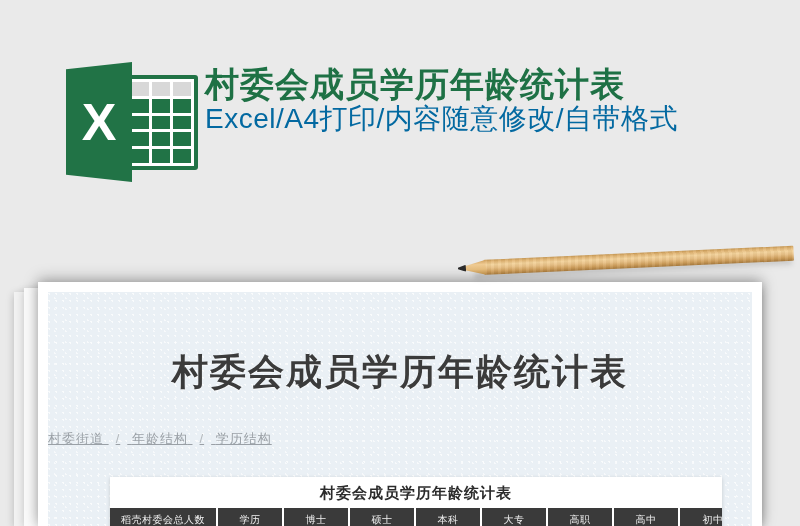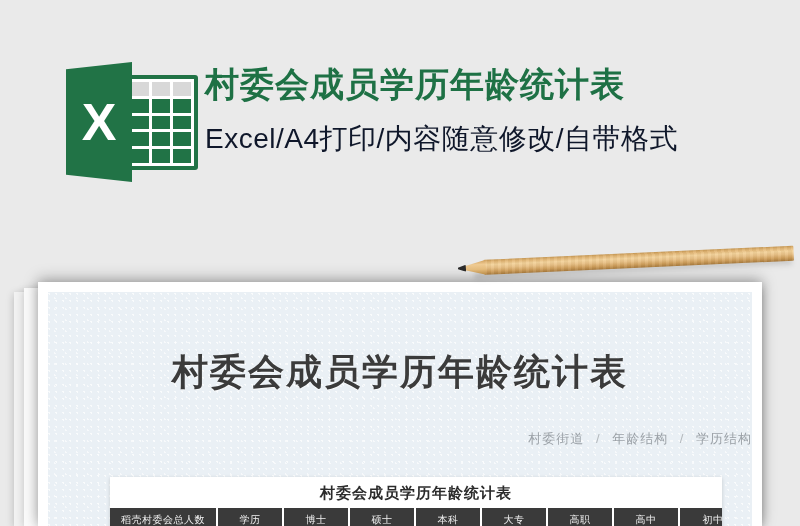--- a/index.html
+++ b/index.html
@@ -81,22 +81,21 @@
   }
   #banner-title {
     color: #1e7145;
     font-size: 34px;
     font-weight: bold;
     letter-spacing: 1px;
     line-height: 1.1;
     white-space: nowrap;
   }
   #banner-sub {
-    margin-top: 20px;
-    color: #0f172a;
+    color: #0369a1;
     font-size: 28px;
     letter-spacing: 0.5px;
     line-height: 1.15;
     white-space: nowrap;
   }
 
   
   #doc-back2 {
     position: absolute;
     left: 14px; top: 292px;
@@ -135,24 +134,25 @@
     text-align: center;
     color: #3b3b3b;
     font-size: 36px;
     font-weight: bold;
     letter-spacing: 2px;
     text-shadow: 0 1px 1px rgba(255,255,255,0.8);
   }
   #doc-breadcrumb {
     position: absolute;
     left: 0; right: 0; top: 138px;
-    text-align: right;
+    text-align: left;
     color: #9aa0a6;
     font-size: 13px;
     letter-spacing: 1px;
+    text-decoration: underline;
   }
   #doc-breadcrumb .sep { margin: 0 7px; color: #b4b9bd; }
 
   
   #table-card {
     position: absolute;
     left: 62px; top: 185px;
     width: 612px; height: 59px;
     background: #ffffff;
     box-shadow: 0 1px 4px rgba(0,0,0,0.16);

